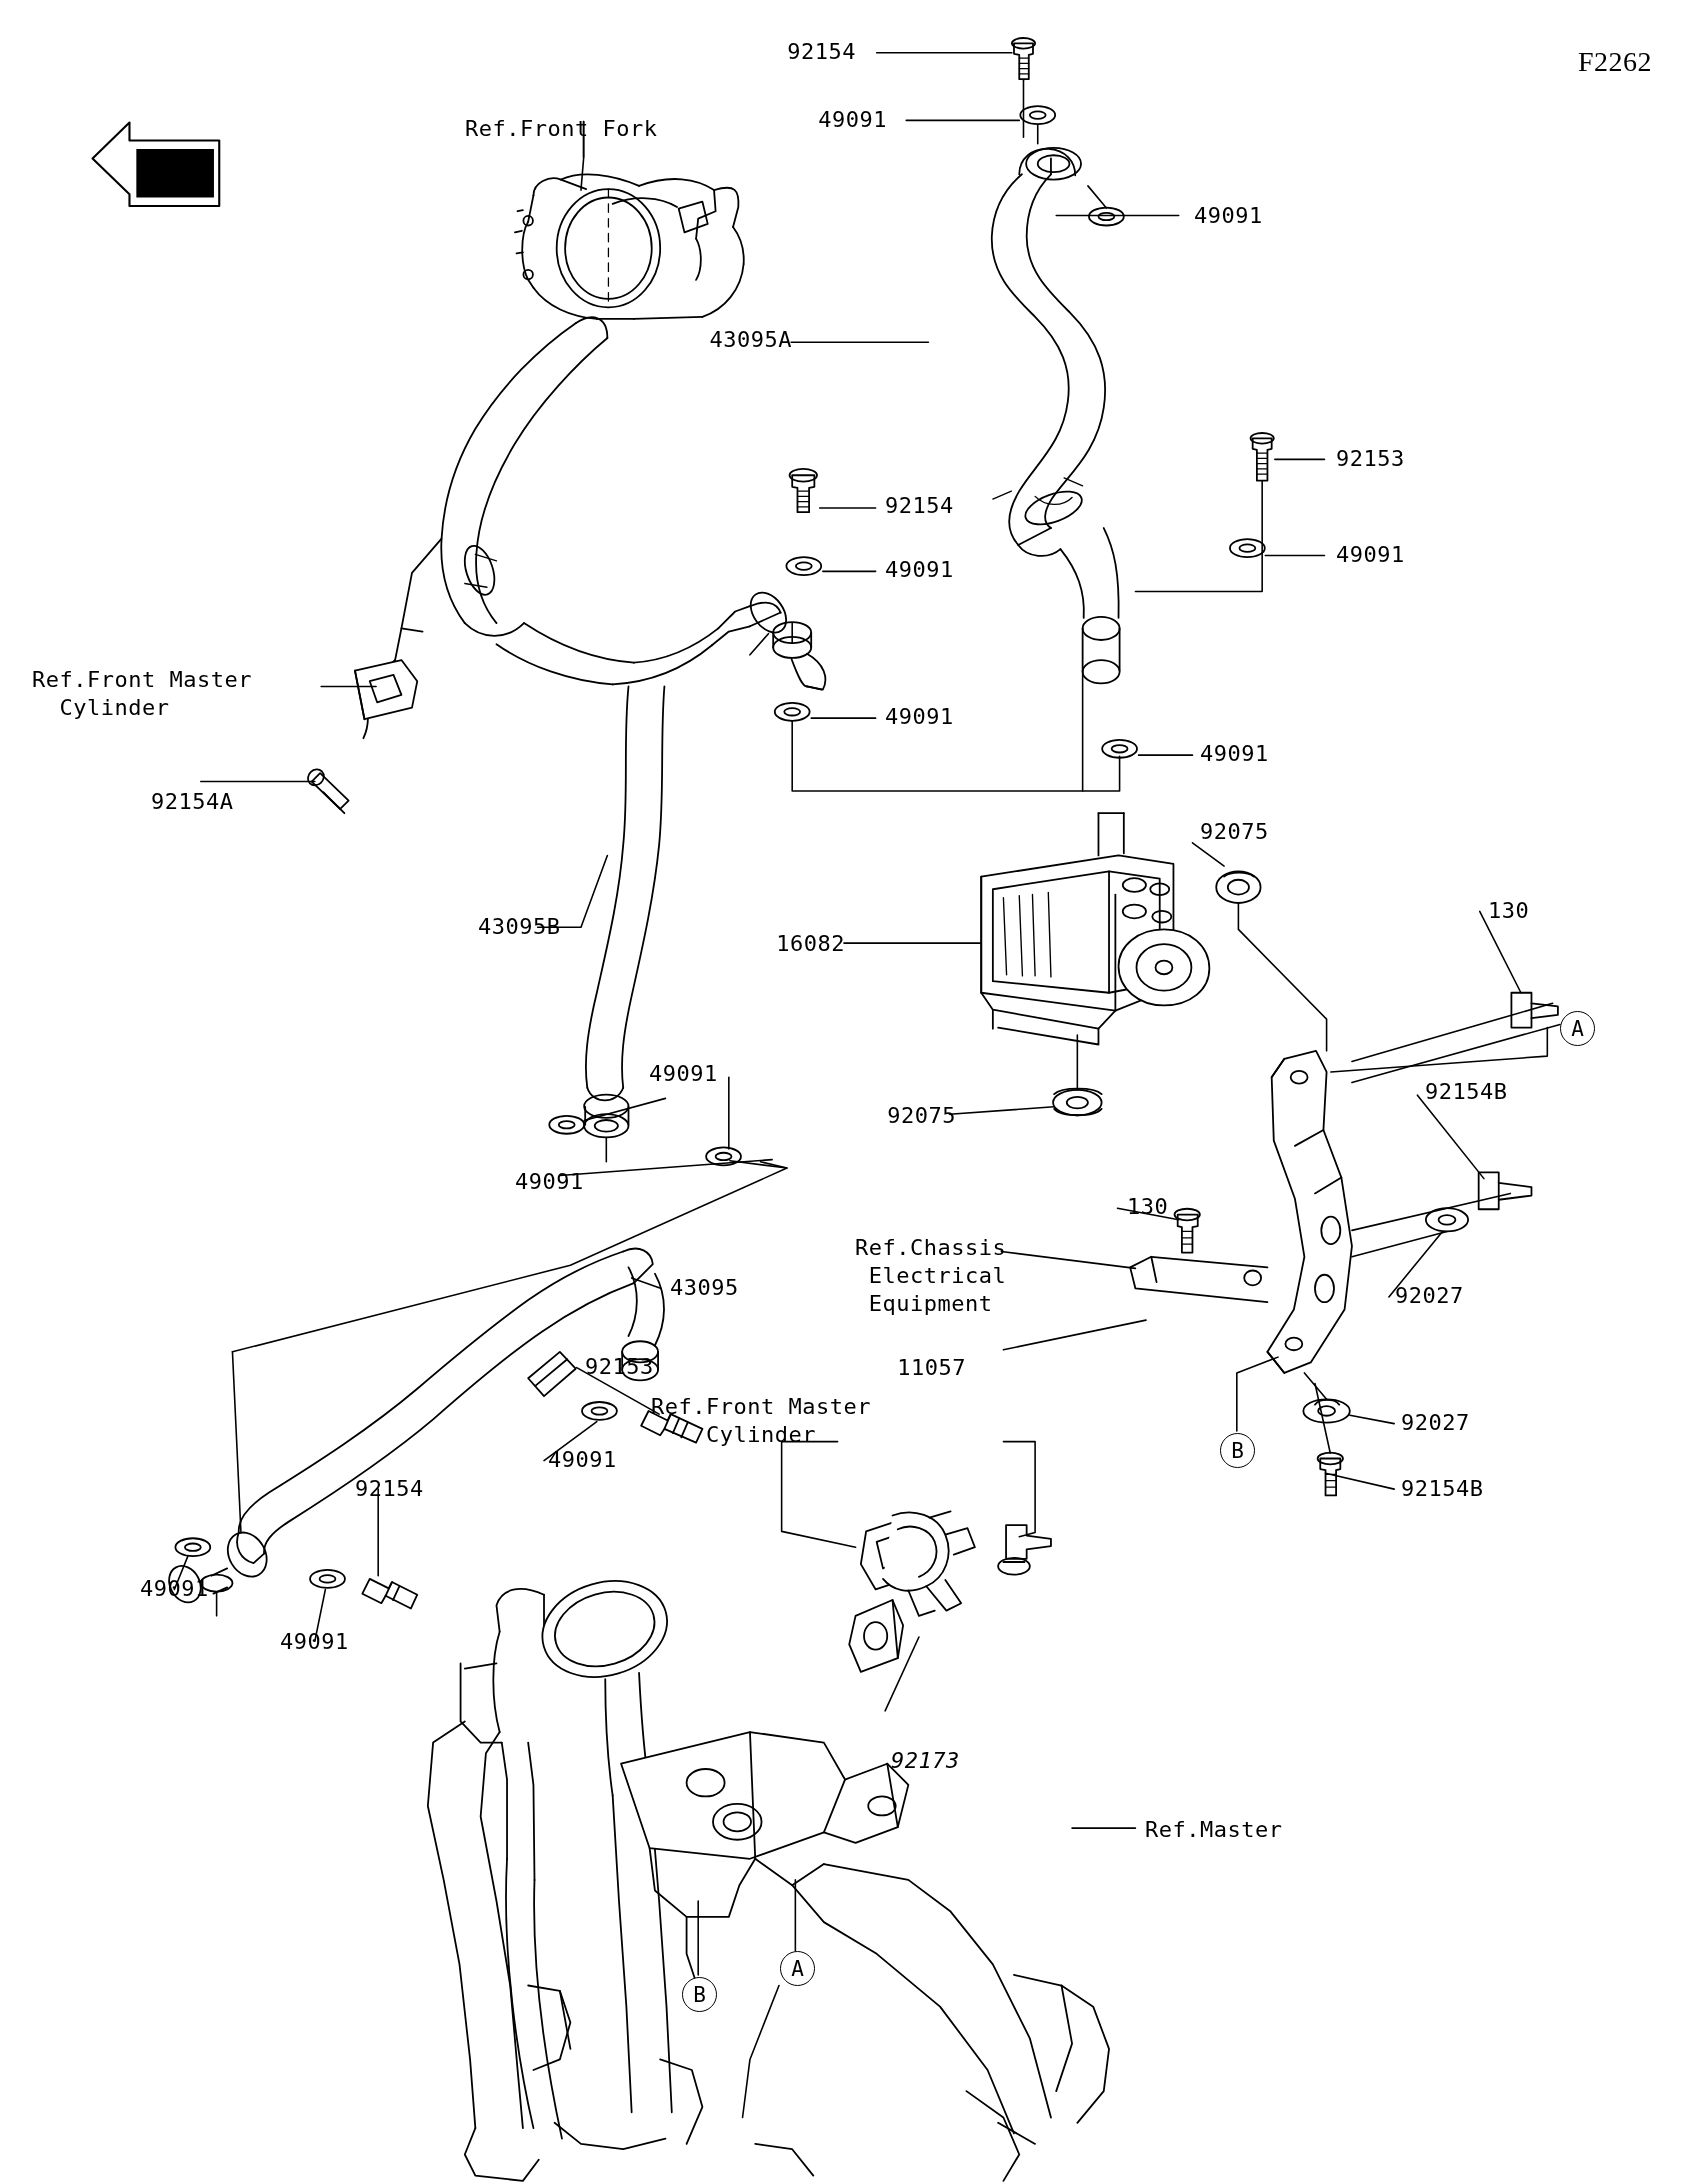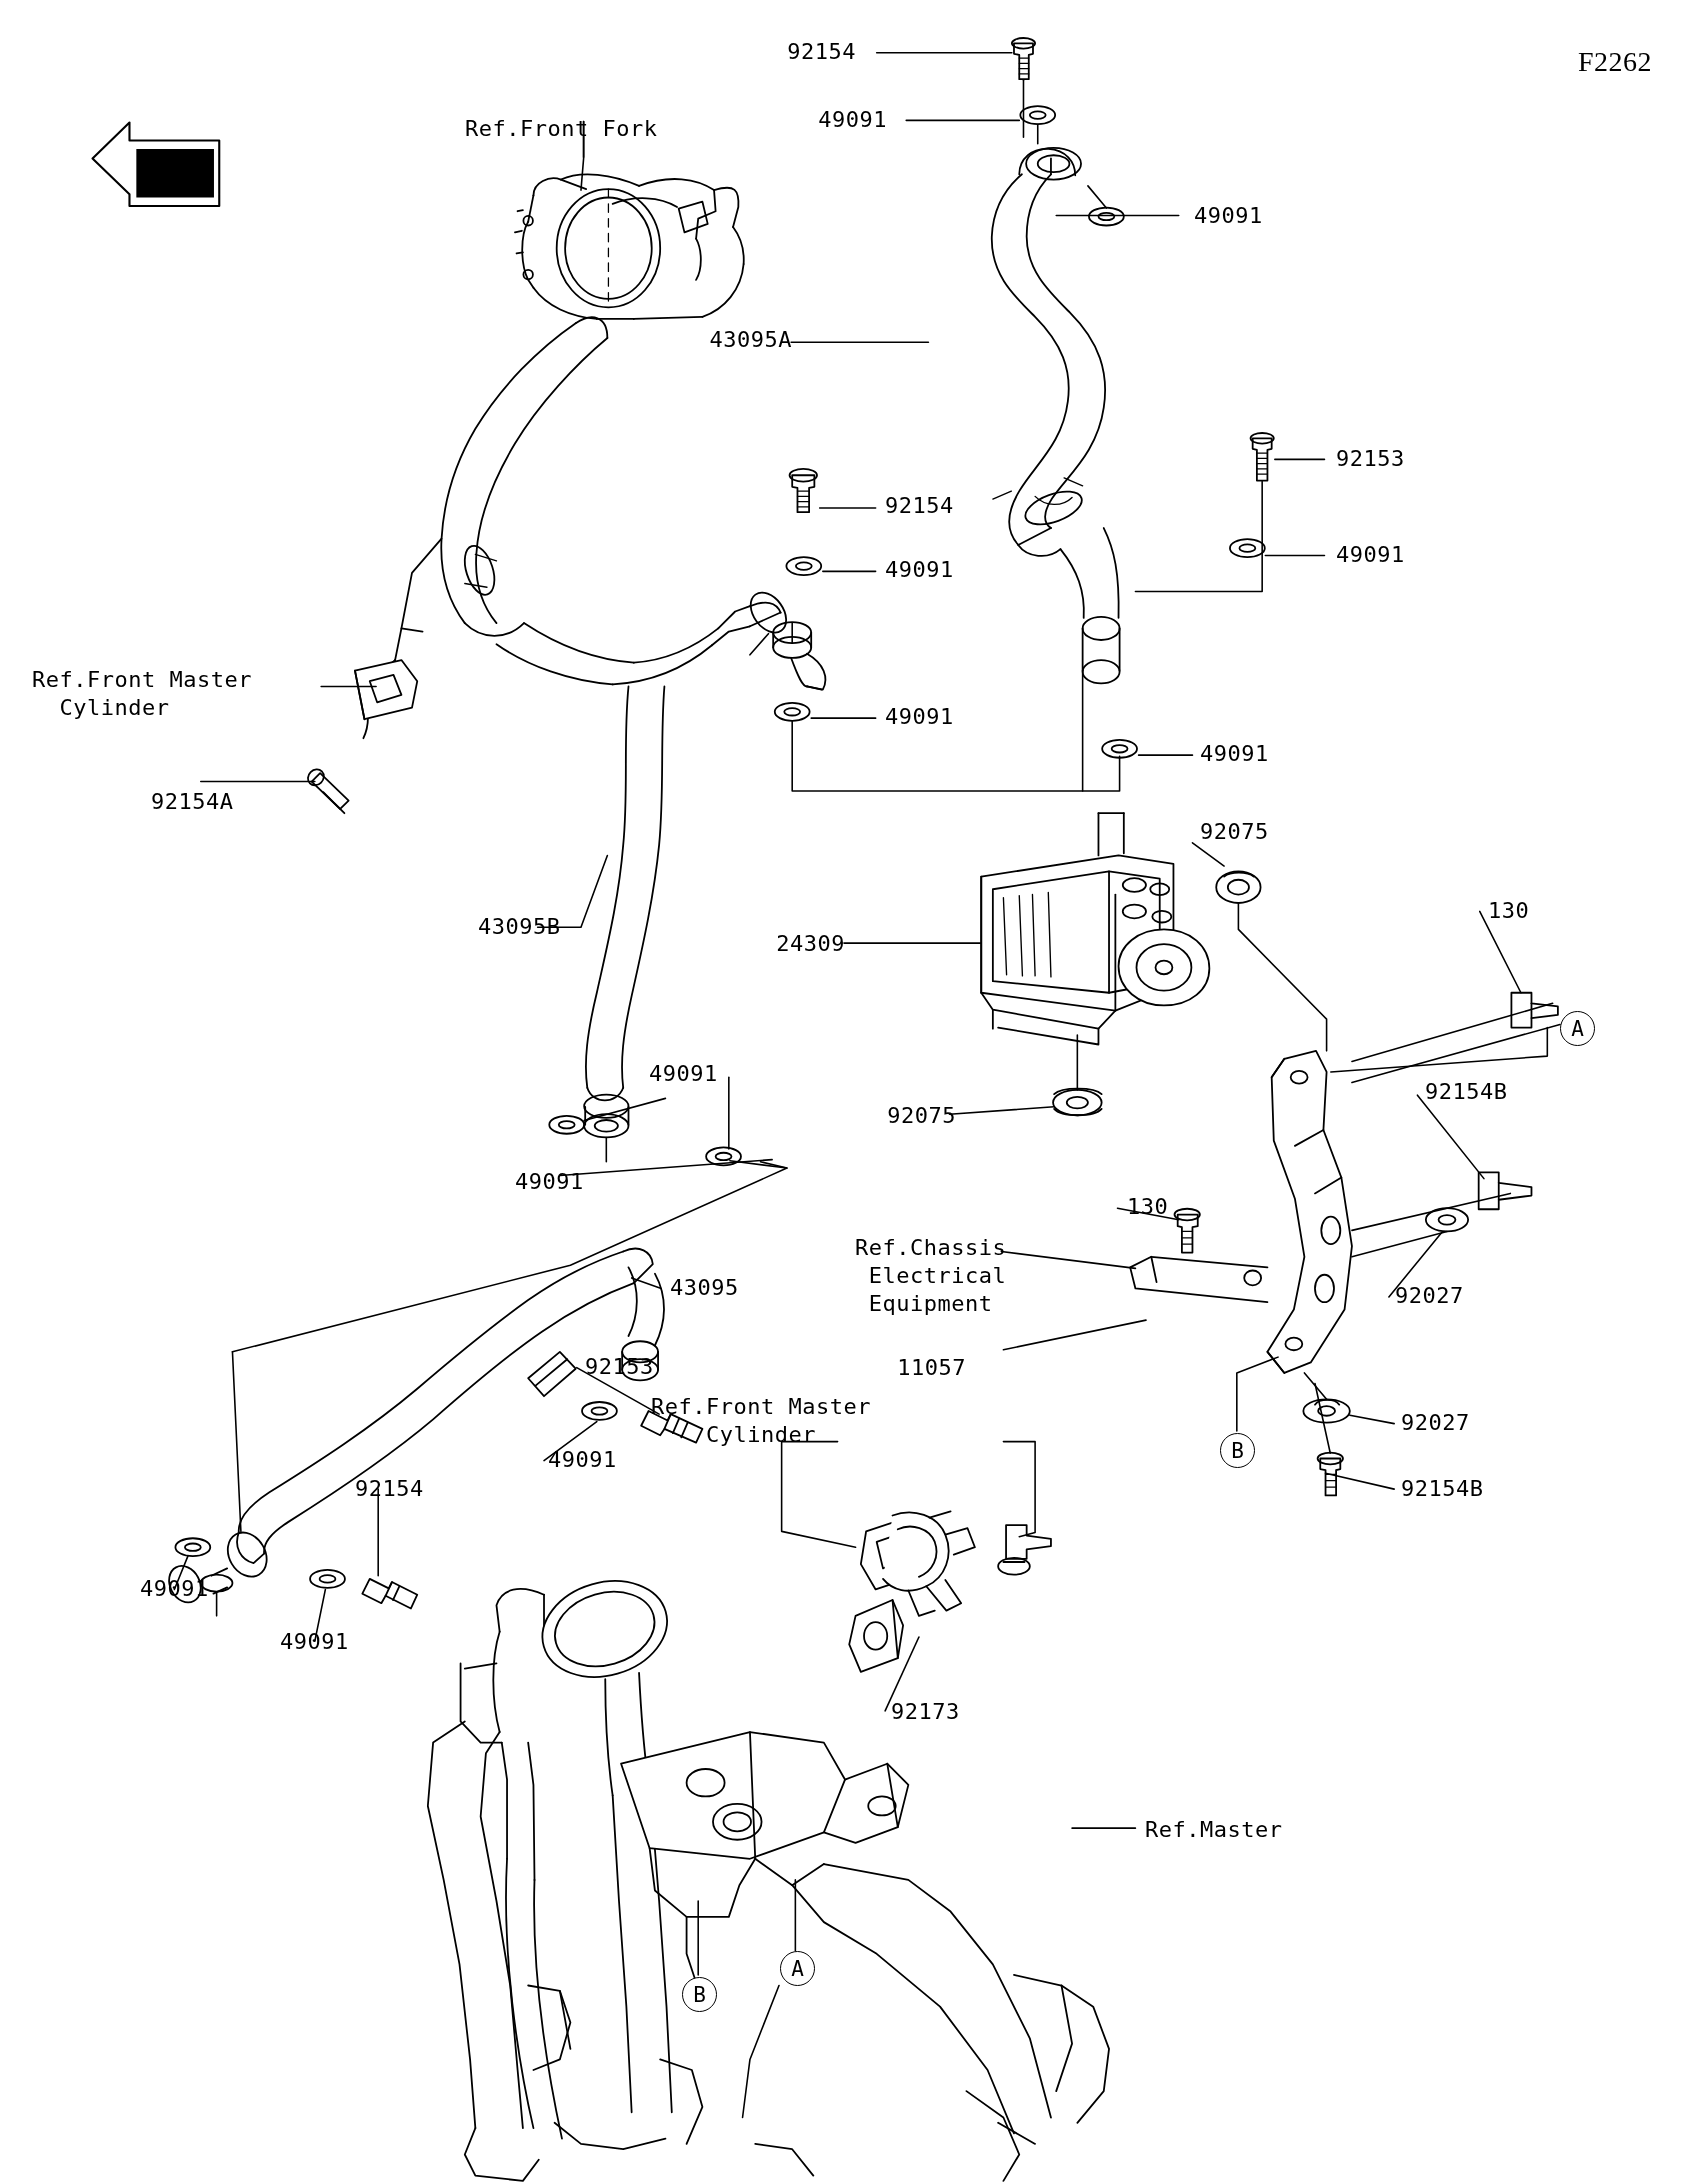--- a/index.html
+++ b/index.html
@@ -512,21 +512,21 @@
   <div class="lbl" style="left:885px; top:492px;">92154</div>
   <div class="lbl" style="left:885px; top:556px;">49091</div>
   <div class="lbl" style="left:1336px; top:541px;">49091</div>
   <div class="lbl" style="left:32px; top:666px;">Ref.Front Master
   Cylinder</div>
   <div class="lbl" style="left:885px; top:703px;">49091</div>
   <div class="lbl" style="left:1200px; top:740px;">49091</div>
   <div class="lbl" style="left:151px; top:788px;">92154A</div>
   <div class="lbl" style="left:1200px; top:818px;">92075</div>
   <div class="lbl" style="left:1488px; top:897px;">130</div>
-  <div class="lbl r" style="left:676px; top:930px; width:169px;">24309</div>
+  <div class="lbl r" style="left:676px; top:930px; width:169px;">16082</div>
   <div class="lbl" style="left:478px; top:913px;">43095B</div>
   <div class="lbl" style="left:1425px; top:1078px;">92154B</div>
   <div class="lbl r" style="left:787px; top:1102px; width:169px;">92075</div>
   <div class="lbl" style="left:649px; top:1060px;">49091</div>
   <div class="lbl" style="left:515px; top:1168px;">49091</div>
   <div class="lbl" style="left:1127px; top:1193px;">130</div>
   <div class="lbl" style="left:1395px; top:1282px;">92027</div>
   <div class="lbl" style="left:846px; top:1234px;margin-left:9px;">Ref.Chassis
  Electrical
  Equipment</div>
@@ -534,21 +534,21 @@
   <div class="lbl r" style="left:797px; top:1336px; width:169px;margin-top:18px;">11057</div>
   <div class="lbl" style="left:585px; top:1353px;">92153</div>
   <div class="lbl" style="left:651px; top:1393px;">Ref.Front Master
     Cylinder</div>
   <div class="lbl" style="left:1401px; top:1409px;">92027</div>
   <div class="lbl" style="left:548px; top:1446px;">49091</div>
   <div class="lbl" style="left:355px; top:1475px;">92154</div>
   <div class="lbl" style="left:1401px; top:1475px;">92154B</div>
   <div class="lbl" style="left:140px; top:1575px;">49091</div>
   <div class="lbl" style="left:280px; top:1628px;">49091</div>
-  <div class="lbl" style="left:891px; top:1698px;">92173</div>
+  <div class="lbl" style="left:891px; top:1747px;font-style:italic;">92173</div>
   <div class="lbl" style="left:1145px; top:1816px;">Ref.Master</div>
 
   <div class="circ" style="left:1560px; top:1011px;">A</div>
   <div class="circ" style="left:1220px; top:1433px;">B</div>
   <div class="circ" style="left:682px; top:1977px;">B</div>
   <div class="circ" style="left:780px; top:1951px;">A</div>
 
 </div>
 
 

